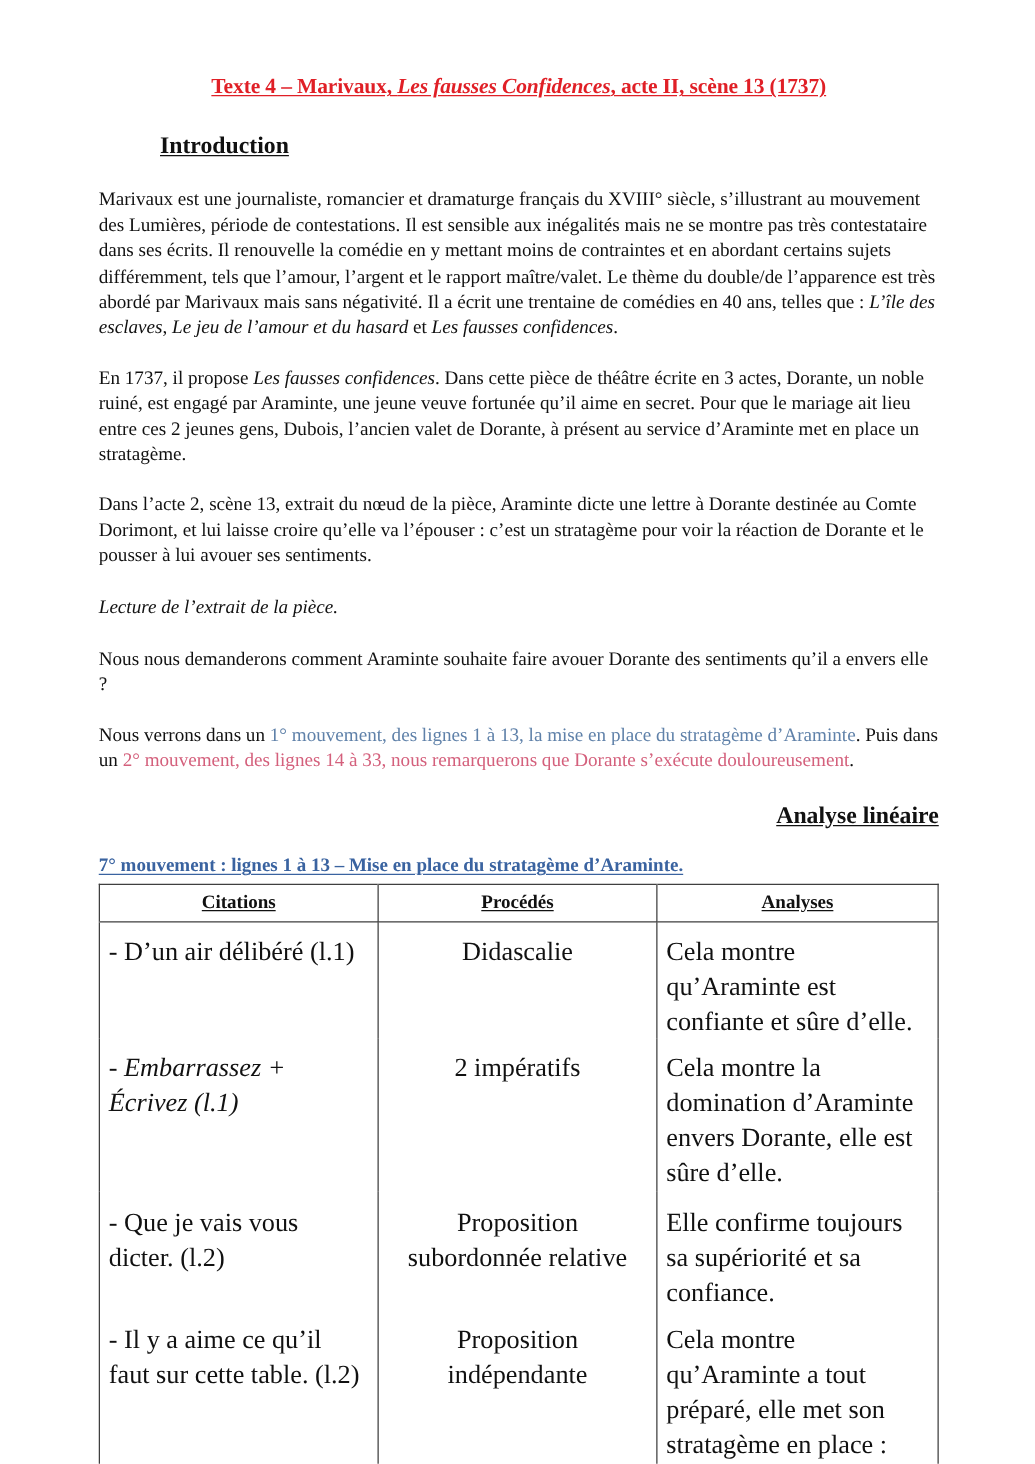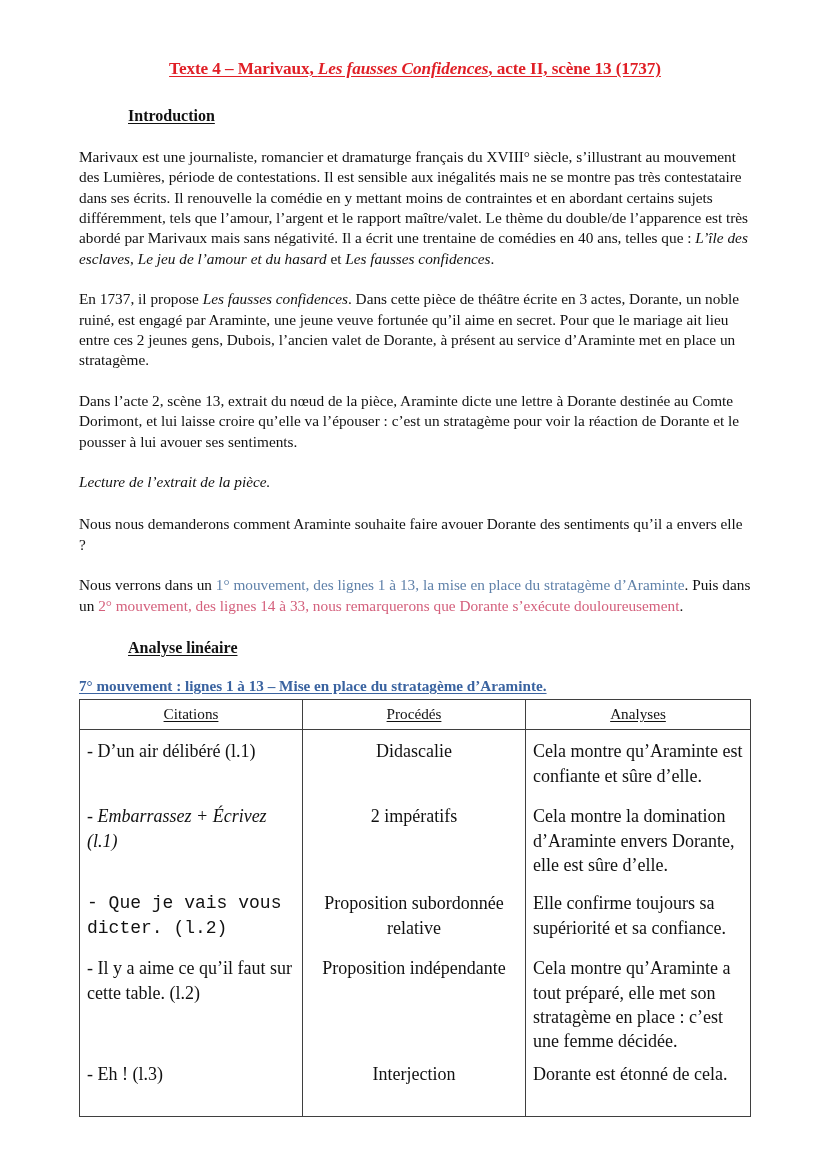--- a/index.html
+++ b/index.html
@@ -39,30 +39,30 @@
     text-decoration: underline;
     text-underline-offset: 2px;
     line-height: 1.25;
     margin: 0 0 26px 0;
     letter-spacing: -0.1px;
   }
   .doc-title .ital { font-style: italic; }
 
   
   .section-heading {
-    font-size: 16px;
+    font-size: 19px;
     font-weight: bold;
     color: #111111;
     text-decoration: underline;
     text-underline-offset: 2px;
     margin: 0 0 22px 0;
     padding-left: 49px;
     line-height: 1.2;
   }
-  .section-heading.tight { margin-bottom: 20px; }
+  .section-heading.tight { margin-bottom: 20px; text-align: right; }
 
   
   p.para {
     font-size: 15.3px;
     line-height: 1.335;
     margin: 0 0 20px 0;
     text-align: left;
     color: #111111;
   }
   p.para:last-child { margin-bottom: 0; }
@@ -95,35 +95,35 @@
     table-layout: fixed;
     border: 1px solid #3f3f3f;
     margin: 0;
   }
   table.analysis col.c1 { width: 223px; }
   table.analysis col.c2 { width: 223px; }
   table.analysis col.c3 { width: 225px; }
 
   table.analysis th {
     font-size: 15.2px;
-    font-weight: normal;
+    font-weight: bold;
     text-align: center;
     padding: 5px 6px 6px 6px;
     border-right: 1px solid #3f3f3f;
     border-bottom: 1px solid #3f3f3f;
     vertical-align: middle;
   }
   table.analysis th .hdr {
     text-decoration: underline;
     text-underline-offset: 2px;
   }
   table.analysis th:last-child { border-right: none; }
 
   table.analysis td {
-    font-size: 18px;
+    font-size: 21px;
     line-height: 1.34;
     vertical-align: top;
     border-right: 1px solid #3f3f3f;
     padding: 0 7px 0 7px;
     border-bottom: none;
   }
   table.analysis td:last-child { border-right: none; }
 
   td.col-citation  { text-align: left;   padding-left: 6px; }
   td.col-procede   { text-align: center; }
@@ -176,21 +176,21 @@
           <td class="col-analyse" style="padding-top:9px;">Cela montre qu’Araminte est confiante et sûre d’elle.</td>
         </tr>
 
         <tr>
           <td class="col-citation" style="padding-top:9px;height:76px;font-style:italic;">- Embarrassez + Écrivez (l.1)</td>
           <td class="col-procede" style="padding-top:9px;">2 impératifs</td>
           <td class="col-analyse" style="padding-top:9px;">Cela montre la domination d’Araminte envers Dorante, elle est sûre d’elle.</td>
         </tr>
 
         <tr>
-          <td class="col-citation" style="padding-top:11px;height:56px;font-family:Liberation Mono, monospace;">- Que je vais vous dicter. (l.2)</td>
+          <td class="col-citation" style="padding-top:11px;height:56px;">- Que je vais vous dicter. (l.2)</td>
           <td class="col-procede" style="padding-top:11px;">Proposition subordonnée relative</td>
           <td class="col-analyse" style="padding-top:11px;">Elle confirme toujours sa supériorité et sa confiance.</td>
         </tr>
 
         <tr>
           <td class="col-citation" style="padding-top:9px;height:95px;">- Il y a aime ce qu’il faut sur cette table. (l.2)</td>
           <td class="col-procede" style="padding-top:9px;text-align:center;">Proposition indépendante</td>
           <td class="col-analyse" style="padding-top:9px;">Cela montre qu’Araminte a tout préparé, elle met son stratagème en place : c’est une femme décidée.</td>
         </tr>
 

